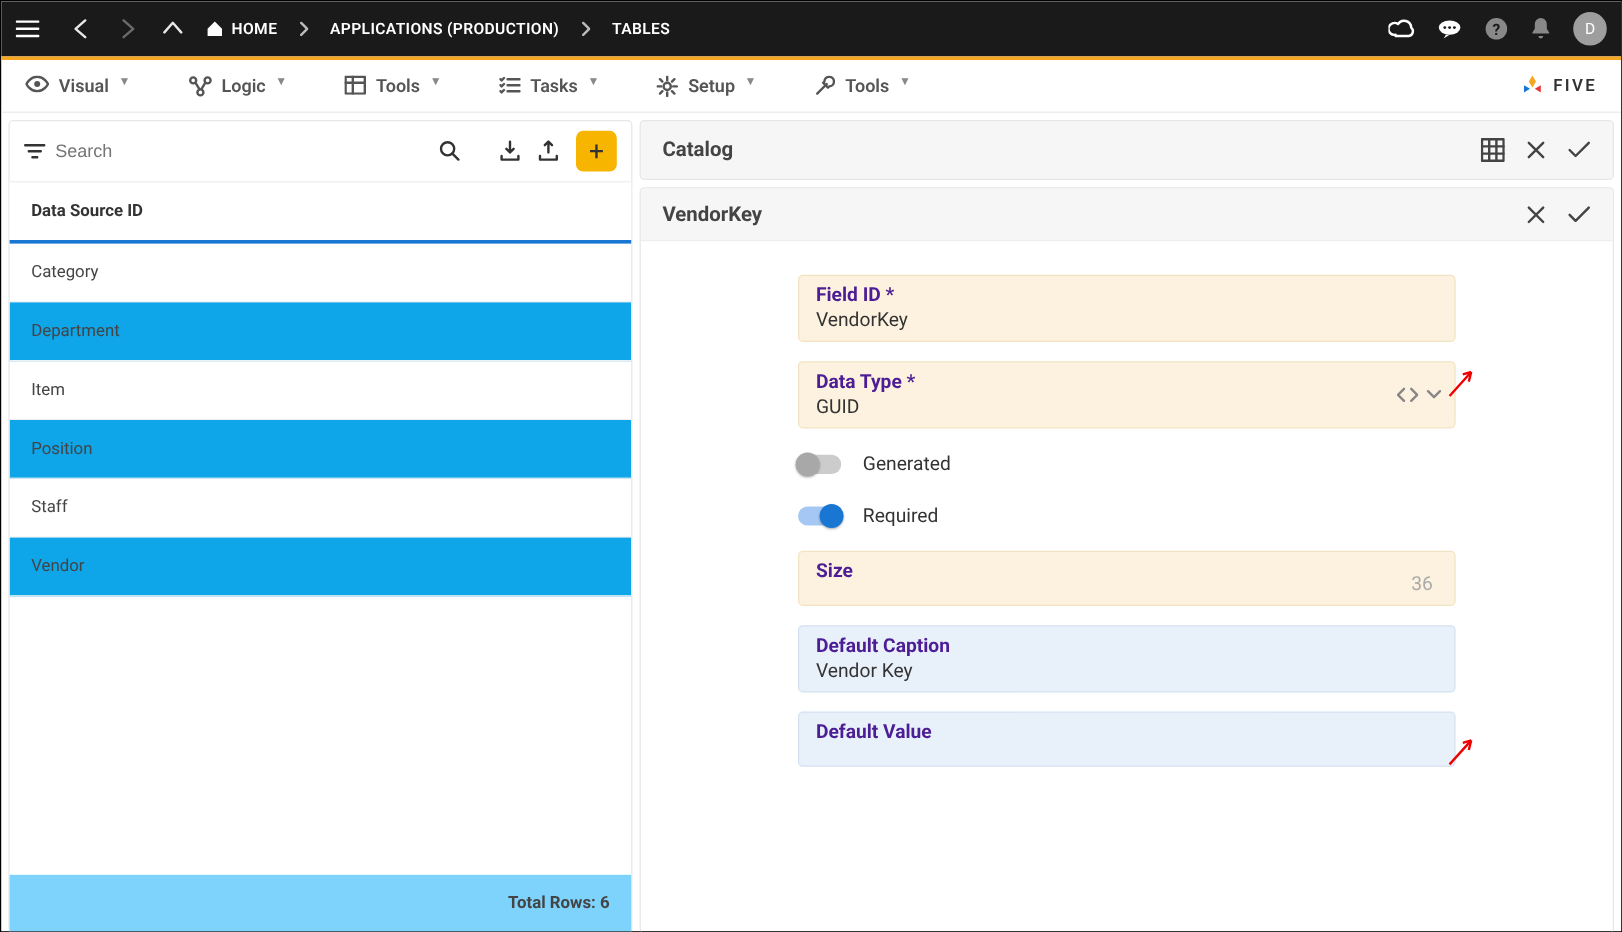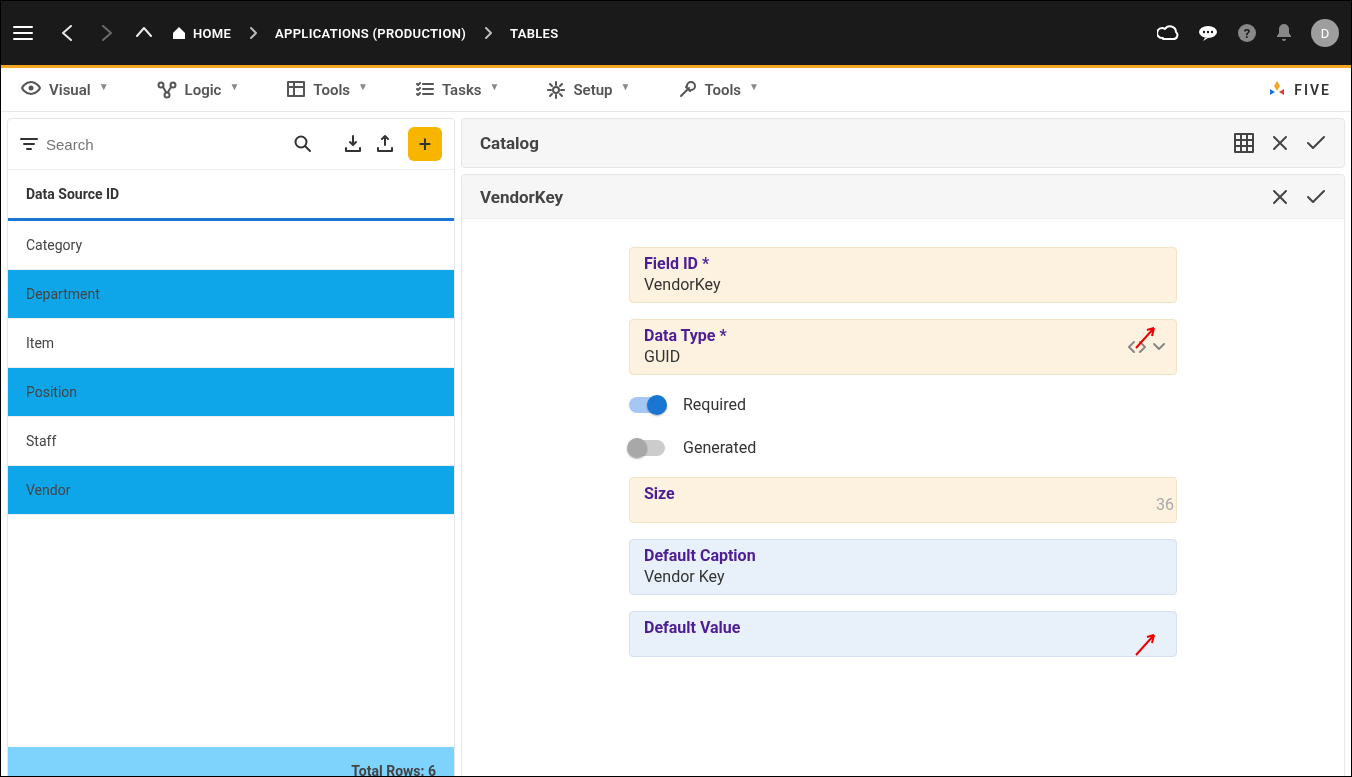--- a/index.html
+++ b/index.html
@@ -1,39 +1,39 @@
 <!DOCTYPE html>
 <html><head>
 <meta charset="utf-8">
 <style>
 * { box-sizing: border-box; margin: 0; padding: 0; }
 body { font-family: -apple-system, BlinkMacSystemFont, "Segoe UI", Roboto, Arial, sans-serif; font-size: 14px; color: #333; background: #fff; border: 1px solid #000; width: 1352px; height: 777px; overflow: hidden; }
 
 
-.topbar { background: #1a1a1a; height: 64px; display: flex; align-items: center; padding: 0 12px; color: #fff; }
+.topbar { background: #1a1a1a; height: 46px; display: flex; align-items: center; padding: 0 12px; color: #fff; }
 .topbar .hamburger { margin-right: 16px; cursor: pointer; }
 .topbar .nav-icon { margin: 0 10px; cursor: pointer; opacity: 0.9; }
 .topbar .nav-icon.disabled { opacity: 0.35; }
 .breadcrumb { display: flex; align-items: center; gap: 18px; font-size: 13px; font-weight: 600; letter-spacing: 0.3px; margin-left: 8px; }
 .breadcrumb .sep { opacity: 0.7; }
 .topbar-right { margin-left: auto; display: flex; align-items: center; gap: 18px; }
 .avatar { width: 28px; height: 28px; border-radius: 50%; background: #9e9e9e; display: flex; align-items: center; justify-content: center; font-size: 13px; color: #fff; }
 .orange-line { height: 3px; background: #f5a623; }
 
 
 .menubar { height: 44px; display: flex; align-items: center; padding: 0 20px; border-bottom: 1px solid #e8e8e8; }
 .menu-item { display: flex; align-items: flex-start; gap: 8px; margin-right: 48px; font-weight: 600; color: #555; cursor: pointer; font-size: 15px; }
 .menu-item .tri { font-size: 10px; color: #888; }
 .brand { margin-left: auto; display: flex; align-items: center; gap: 6px; font-weight: 600; letter-spacing: 2px; color: #333; }
 
 
 .main { display: flex; height: calc(777px - 46px - 3px - 44px); padding: 6px 6px 0 6px; gap: 6px; }
 
 
-.sidebar { width: 448px; display: flex; flex-direction: column; border: 1px solid #e6e6e6; border-radius: 4px; }
+.sidebar { width: 520px; display: flex; flex-direction: column; border: 1px solid #e6e6e6; border-radius: 4px; }
 .sidebar-toolbar { height: 50px; display: flex; align-items: center; padding: 0 12px; gap: 8px; }
 .search-box { flex: 1; display: flex; align-items: center; gap: 8px; }
 .search-box input { border: none; outline: none; font-size: 15px; flex: 1; color: #888; }
 .sq-btn { width: 34px; height: 34px; border-radius: 6px; display: flex; align-items: center; justify-content: center; cursor: pointer; }
 .sq-btn.add { background: #f7b500; color: #333; font-size: 22px; font-weight: 400; }
 .list-header { background: #fff; padding: 16px 18px; font-weight: 700; border-bottom: 3px solid #1976d2; border-top: 1px solid #eee; color: #333; font-size: 14px; }
 .list { flex: 1; overflow: auto; }
 .list-item { padding: 16px 18px; border-bottom: 1px solid #f0f0f0; cursor: pointer; color: #444; }
 .list-item.odd { background: #0ea5e9; }
 .list-footer { padding: 16px 18px; text-align: right; font-weight: 700; color: #444; background: #7dd3fc; }
@@ -46,21 +46,21 @@
 .subhead { height: 44px; background: #f6f6f6; display: flex; align-items: center; padding: 0 18px; font-weight: 700; font-size: 17px; color: #444; border-bottom: 1px solid #eee; }
 .subhead .actions { margin-left: auto; display: flex; gap: 18px; }
 .form-area { flex: 1; overflow: auto; padding: 28px 0 20px 0; display: flex; flex-direction: column; align-items: center; gap: 16px; }
 .field { width: 548px; border-radius: 4px; padding: 6px 14px 8px 14px; position: relative; }
 .field.warm { background: #fdf2df; border: 1px solid #f2e3c2; }
 .field.cool { background: #e8f0fa; border: 1px solid #d4e1f1; }
 .field-label { font-size: 16px; color: #4c1d95; font-weight: bold; }
 .field-value { font-size: 16px; color: #333; margin-top: 2px; }
 .field .trail { position: absolute; right: 10px; top: 50%; transform: translateY(-50%); display: flex; align-items: center; gap: 6px; color: #888; }
 .field .trail .chev { cursor: pointer; }
-.field .right-val { position: absolute; right: 2px; bottom: 8px; color: #aaa; font-size: 16px; }
+.field .right-val { position: absolute; right: 18px; bottom: 8px; color: #aaa; font-size: 16px; }
 .toggle-row { width: 548px; display: flex; align-items: center; gap: 18px; padding: 4px 0; }
 .toggle { width: 36px; height: 16px; border-radius: 10px; background: #ccc; position: relative; cursor: pointer; }
 .toggle .knob { width: 20px; height: 20px; border-radius: 50%; background: #a8a8a8; position: absolute; top: -2px; left: -2px; box-shadow: 0 1px 2px rgba(0,0,0,0.3); }
 .toggle.on { background: #a5c7f3; }
 .toggle.on .knob { background: #1976d2; left: 18px; }
 .toggle-label { font-size: 16px; color: #333; }
 
 
 .arrow { position: absolute; pointer-events: none; }
 
@@ -306,34 +306,34 @@
                 </svg>
               </span>
             <span class="chev">
                 <svg width="14" height="10" viewBox="0 0 14 10">
                   <path d="M2 2l5 5 5-5" class="icon-stroke" stroke="#888"></path>
                 </svg>
               </span>
           </div>
         </div>
 
+        <div class="toggle-row">
+          <div class="toggle">
+              <div class="knob"></div>
+            </div>
+          <div class="toggle-label">Generated</div>
+        </div>
+
         <div class="toggle-row" style="position:relative;">
           <div class="toggle on">
               <div class="knob"></div>
             </div>
           <div class="toggle-label">Required</div>
         </div>
 
-        <div class="toggle-row">
-          <div class="toggle">
-              <div class="knob"></div>
-            </div>
-          <div class="toggle-label">Generated</div>
-        </div>
-
         <div class="field warm" style="height:46px;">
           <div class="field-label">Size</div>
           <div class="right-val">36</div>
         </div>
 
         <div class="field cool">
           <div class="field-label">Default Caption</div>
           <div class="field-value">Vendor Key</div>
         </div>
 

